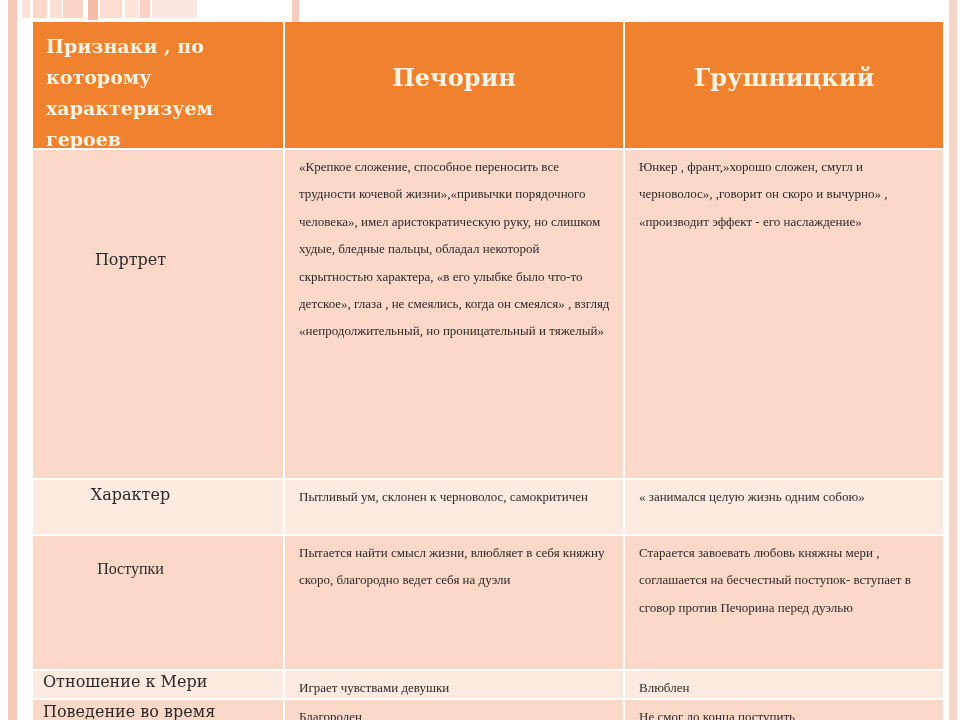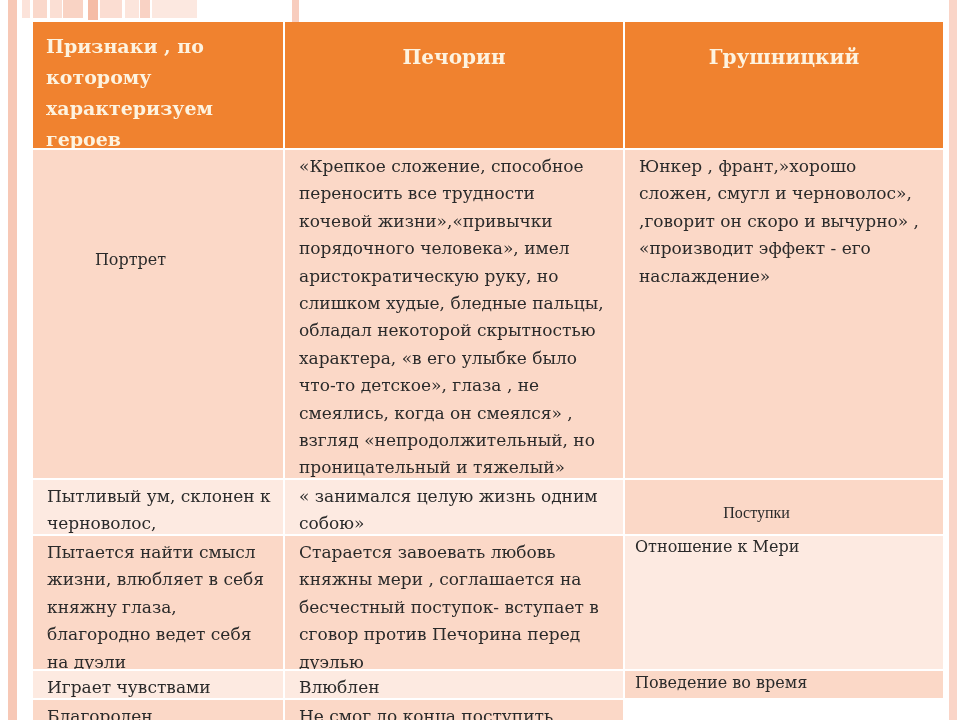--- a/index.html
+++ b/index.html
@@ -35,30 +35,30 @@
     gap:2px;
     z-index:2;
   }
   .cell{overflow:hidden;color:var(--body-text,#2A2A2A);}
   .head{
     background:var(--header-bg,#F0822F);
     color:var(--header-text,#FDF3E0);
     font-weight:bold;
   }
   .head-criteria{font-size:19px;line-height:31px;padding:9px 40px 0 13px;}
-  .head-name{font-size:20px;text-align:center;padding-top:23px;}
+  .head-name{font-size:24px;text-align:center;padding-top:41px;}
   .row-dark {background:var(--row-dark,#FBD8C7);}
   .row-light{background:var(--row-light,#FDEAE1);}
   .label-cell{font-size:16px;text-align:center;padding-right:55px;}
   .label-portrait{padding-top:100px;}
   .label-character{padding-top:5px;}
   .label-deeds{padding-top:24px;font-family:Liberation Serif, serif;}
   .label-attitude{padding-top:1px;text-align:left;padding-left:10px;padding-right:0;}
   .label-behavior{padding-top:2px;text-align:left;padding-left:10px;padding-right:0;}
-  .body-cell{font-size:17px;line-height:27.4px;padding:3px 10px 0 14px;}
+  .body-cell{font-size:13px;line-height:27.4px;padding:3px 10px 0 14px;font-family:Liberation Serif, serif;}
 </style>
 </head>
 <body>
 
 <div class="slide">
 
   <div class="stripe stripe-left"></div>
   <div class="stripe stripe-right"></div>
   <div class="ts ts1"></div>
   <div class="ts ts2"></div>
@@ -74,25 +74,26 @@
   <div class="cmp-table">
 
     <div class="cell head head-criteria">Признаки , по которому характеризуем героев</div>
     <div class="cell head head-name">Печорин</div>
     <div class="cell head head-name">Грушницкий</div>
 
     <div class="cell row-dark label-cell label-portrait">Портрет</div>
     <div class="cell row-dark body-cell">«Крепкое сложение, способное переносить все трудности кочевой жизни»,«привычки порядочного человека», имел аристократическую руку, но слишком худые, бледные пальцы, обладал некоторой  скрытностью характера, «в его улыбке было что-то детское», глаза , не смеялись, когда он смеялся» , взгляд «непродолжительный, но проницательный и тяжелый»</div>
     <div class="cell row-dark body-cell">Юнкер , франт,»хорошо сложен, смугл и черноволос», ,говорит  он скоро и вычурно» , «производит эффект  - его наслаждение»</div>
 
+    <div class="cell row-light label-cell label-character">Характер</div>
     <div class="cell row-light body-cell">Пытливый ум, склонен к черноволос, самокритичен</div>
     <div class="cell row-light body-cell">« занимался целую жизнь одним собою»</div>
 
     <div class="cell row-dark label-cell label-deeds">Поступки</div>
-    <div class="cell row-dark body-cell">Пытается найти смысл жизни, влюбляет в себя княжну глаза, благородно ведет себя на дуэли</div>
+    <div class="cell row-dark body-cell">Пытается найти смысл жизни, влюбляет в себя княжну скоро, благородно ведет себя на дуэли</div>
     <div class="cell row-dark body-cell">Старается завоевать любовь княжны мери , соглашается на бесчестный поступок- вступает в сговор против Печорина перед дуэлью</div>
 
     <div class="cell row-light label-cell label-attitude">Отношение к Мери</div>
     <div class="cell row-light body-cell">Играет чувствами девушки</div>
     <div class="cell row-light body-cell">Влюблен</div>
 
     <div class="cell row-dark label-cell label-behavior">Поведение во время</div>
     <div class="cell row-dark body-cell">Благороден</div>
     <div class="cell row-dark body-cell">Не смог до конца  поступить</div>
 

